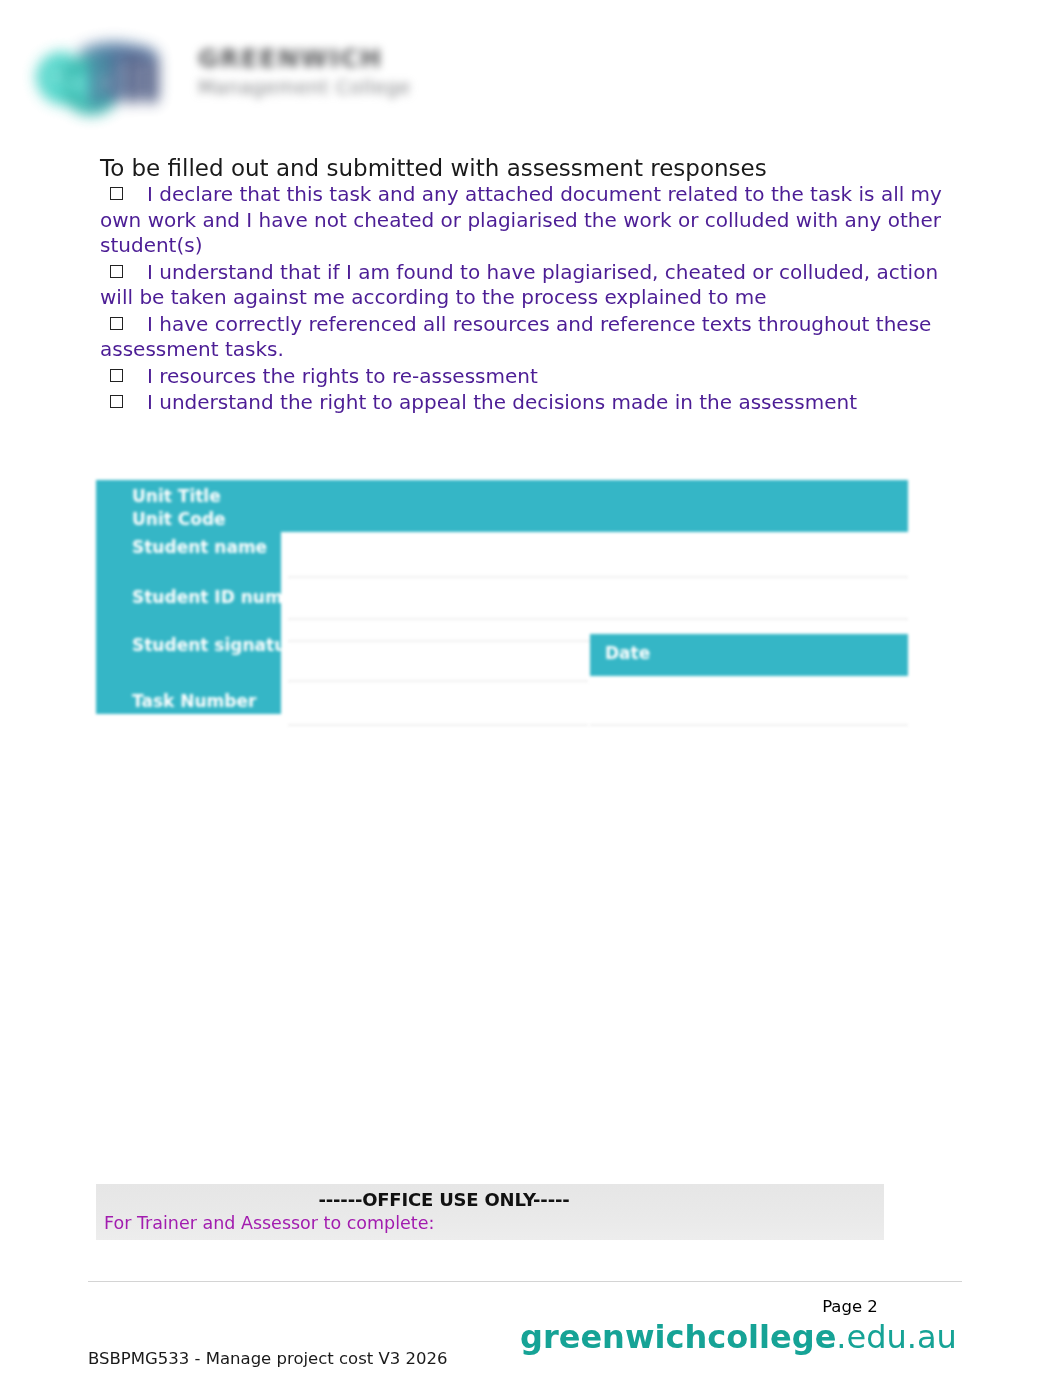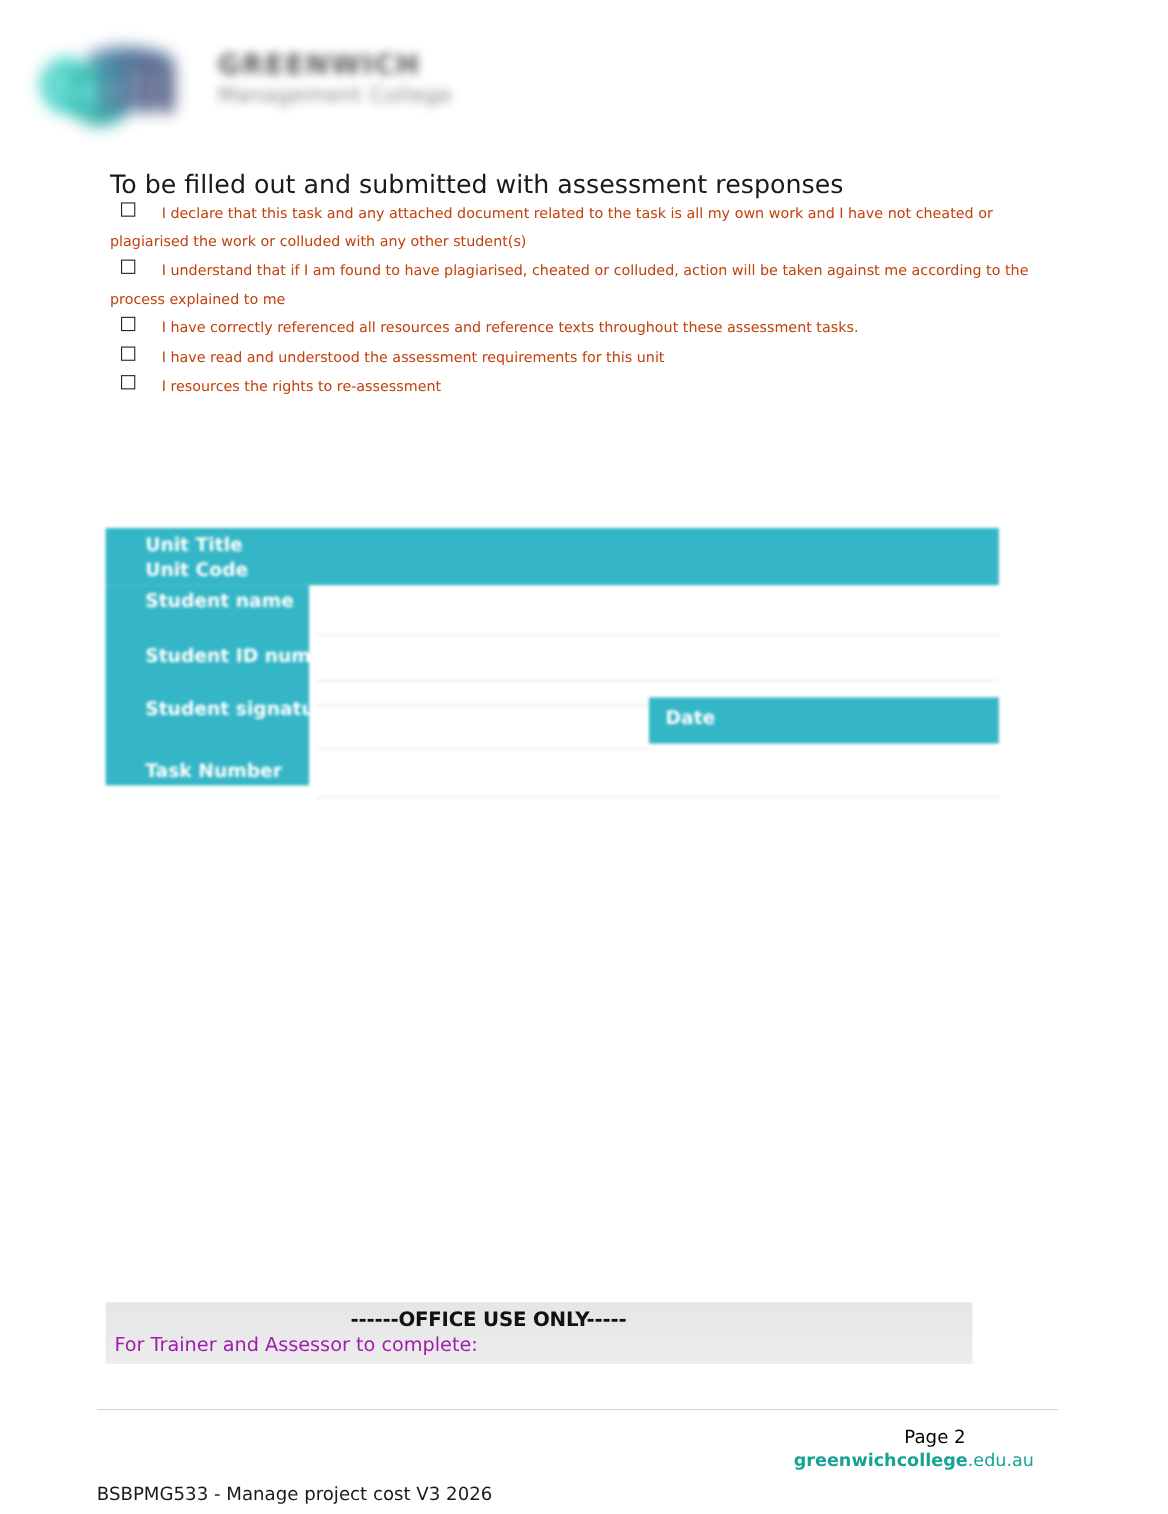--- a/index.html
+++ b/index.html
@@ -64,23 +64,23 @@
     left: 100px;
     top: 156px;
     width: 868px;
   }
   .decl-intro {
     font-size: 23px;
     line-height: 25px;
     color: #1a1a1a;
   }
   .decl-item {
-    font-size: 13px;
+    font-size: 20px;
     line-height: 25.5px;
-    color: #c2410c;
+    color: #4c1d95;
     margin-top: 1px;
   }
   .cbx {
     display: inline-block;
     width: 11px;
     height: 11px;
     border: 1.3px solid #222;
     margin-left: 10px;
     margin-right: 24px;
     vertical-align: 1px;
@@ -185,21 +185,21 @@
     text-align: center;
     font-size: 16.5px;
     color: #000000;
   }
   .footer-url {
     position: absolute;
     left: 520px;
     top: 1318px;
     width: 420px;
     text-align: right;
-    font-size: 16px;
+    font-size: 32px;
     color: #16a396;
     white-space: nowrap;
   }
   .footer-url .bold { font-weight: bold; }
   .footer-url .light { font-weight: normal; }
 </style>
 </head>
 <body>
 
 <div class="logo-block">
@@ -223,24 +223,24 @@
   <div class="decl-item">
     <span class="cbx"></span><span>I declare that this task and any attached document related to the task is all my own work and I have not cheated or plagiarised the work or colluded with any other student(s)</span>
   </div>
   <div class="decl-item">
     <span class="cbx"></span><span>I understand that if I am found to have plagiarised, cheated or colluded, action will be taken against me according to the process explained to me</span>
   </div>
   <div class="decl-item">
     <span class="cbx"></span><span>I have correctly referenced all resources and reference texts throughout these assessment tasks.</span>
   </div>
   <div class="decl-item">
-    <span class="cbx"></span><span>I have read and understood the assessment requirements for this unit</span>
-  </div>
-  <div class="decl-item">
     <span class="cbx"></span><span>I resources the rights to re-assessment</span>
+  </div>
+  <div class="decl-item">
+    <span class="cbx"></span><span>I understand the right to appeal the decisions made in the assessment</span>
   </div>
 </div>
 
 <div class="detail-table">
 
   <div class="dt-head-band"></div>
   <div class="dt-head-label" style="top:6px;">Unit Title</div>
   <div class="dt-head-label" style="top:29px;">Unit Code</div>
 
   <div style="position:absolute;left:8px;top:52px;width:185px;height:182px;background:#35b6c6;"></div>

